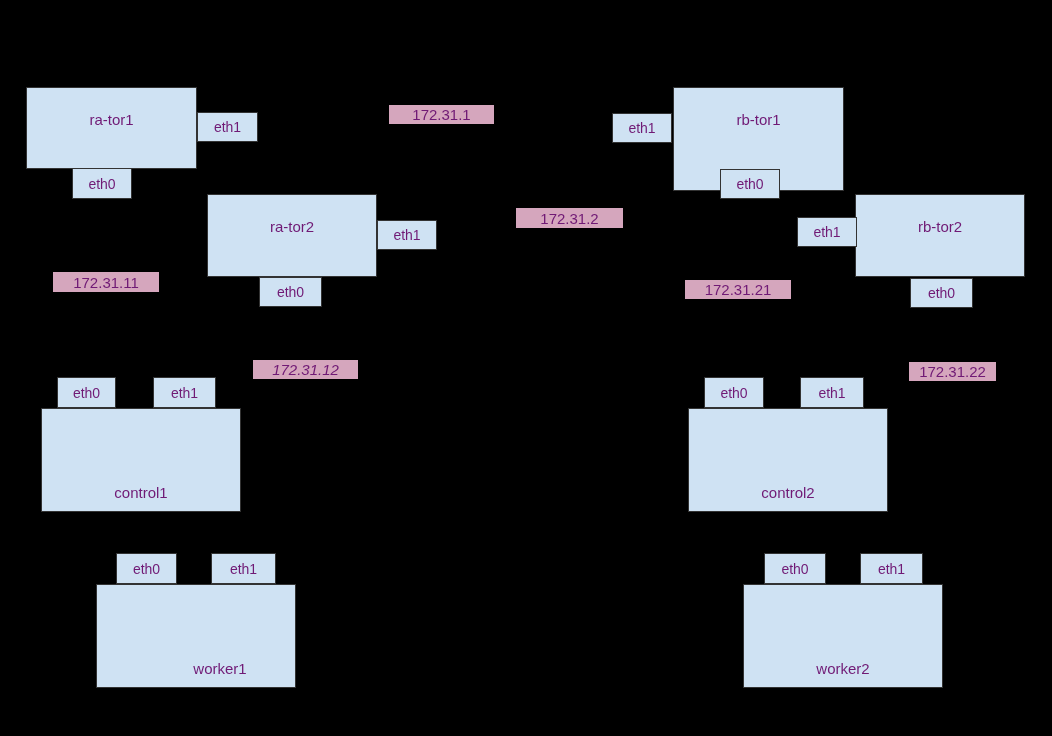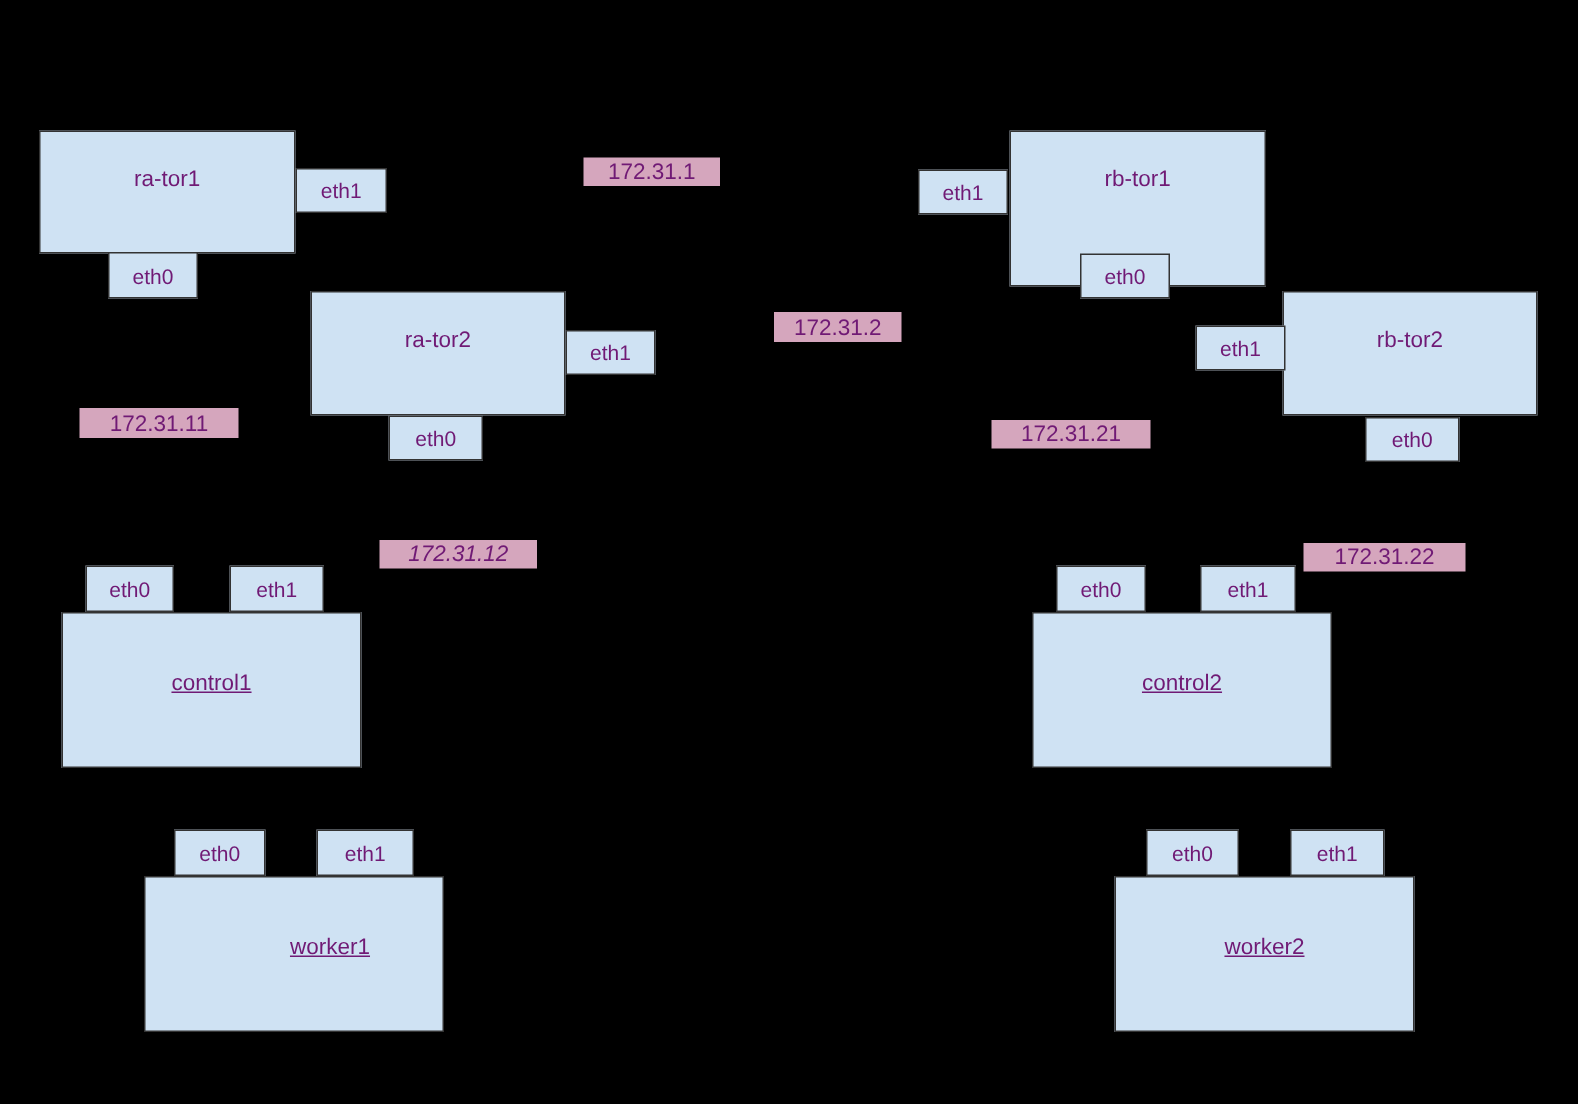--- a/index.html
+++ b/index.html
@@ -16,21 +16,21 @@
     position: absolute;
     background: #cfe2f3;
     border: 1.5px solid #333333;
     box-sizing: border-box;
     display: flex;
     justify-content: center;
     font-size: 15px;
     line-height: 18px;
   }
   .node--tor  { align-items: flex-start; padding-top: 23px; }
-  .node--host { align-items: center;  padding-bottom: 9px; text-decoration: underline; }
+  .node--host { align-items: flex-end;  padding-bottom: 9px; }
   .port {
     position: absolute;
     background: #cfe2f3;
     border: 1.5px solid #333333;
     box-sizing: border-box;
     display: flex;
     align-items: center;
     justify-content: center;
     font-size: 14px;
   }
@@ -67,26 +67,26 @@
   #p-control1-eth0 { left: 57px;  top: 377px; width: 59px; height: 31px; }
   #p-control1-eth1 { left: 153px; top: 377px; width: 63px; height: 31px; }
   #p-worker1-eth0  { left: 116px; top: 553px; width: 61px; height: 31px; }
   #p-worker1-eth1  { left: 211px; top: 553px; width: 65px; height: 31px; }
   #p-control2-eth0 { left: 704px; top: 377px; width: 60px; height: 31px; }
   #p-control2-eth1 { left: 800px; top: 377px; width: 64px; height: 31px; }
   #p-worker2-eth0  { left: 764px; top: 553px; width: 62px; height: 31px; }
   #p-worker2-eth1  { left: 860px; top: 553px; width: 63px; height: 31px; }
 
   
-  #ip-net1 { left: 389px; top: 105px; width: 91px;  height: 19px; }
-  #ip-net2 { left: 516px; top: 208px; width: 85px;  height: 20px; }
+  #ip-net1 { left: 389px; top: 105px; width: 105px;  height: 19px; }
+  #ip-net2 { left: 516px; top: 208px; width: 107px;  height: 20px; }
   #ip-11   { left: 53px;  top: 272px; width: 106px; height: 20px; }
   #ip-12   { left: 253px; top: 360px; width: 105px; height: 19px; font-style: italic; }
-  #ip-21   { left: 661px; top: 280px; width: 106px; height: 19px; }
-  #ip-22   { left: 869px; top: 362px; width: 108px; height: 19px; }
+  #ip-21   { left: 685px; top: 280px; width: 106px; height: 19px; }
+  #ip-22   { left: 909px; top: 362px; width: 87px; height: 19px; }
 </style>
 </head>
 <body>
 
 <div class="canvas">
 
   <div class="node node--tor" id="n-ra-tor1">
     <span>ra-tor1</span>
   </div>
   <div class="node node--tor" id="n-ra-tor2">

